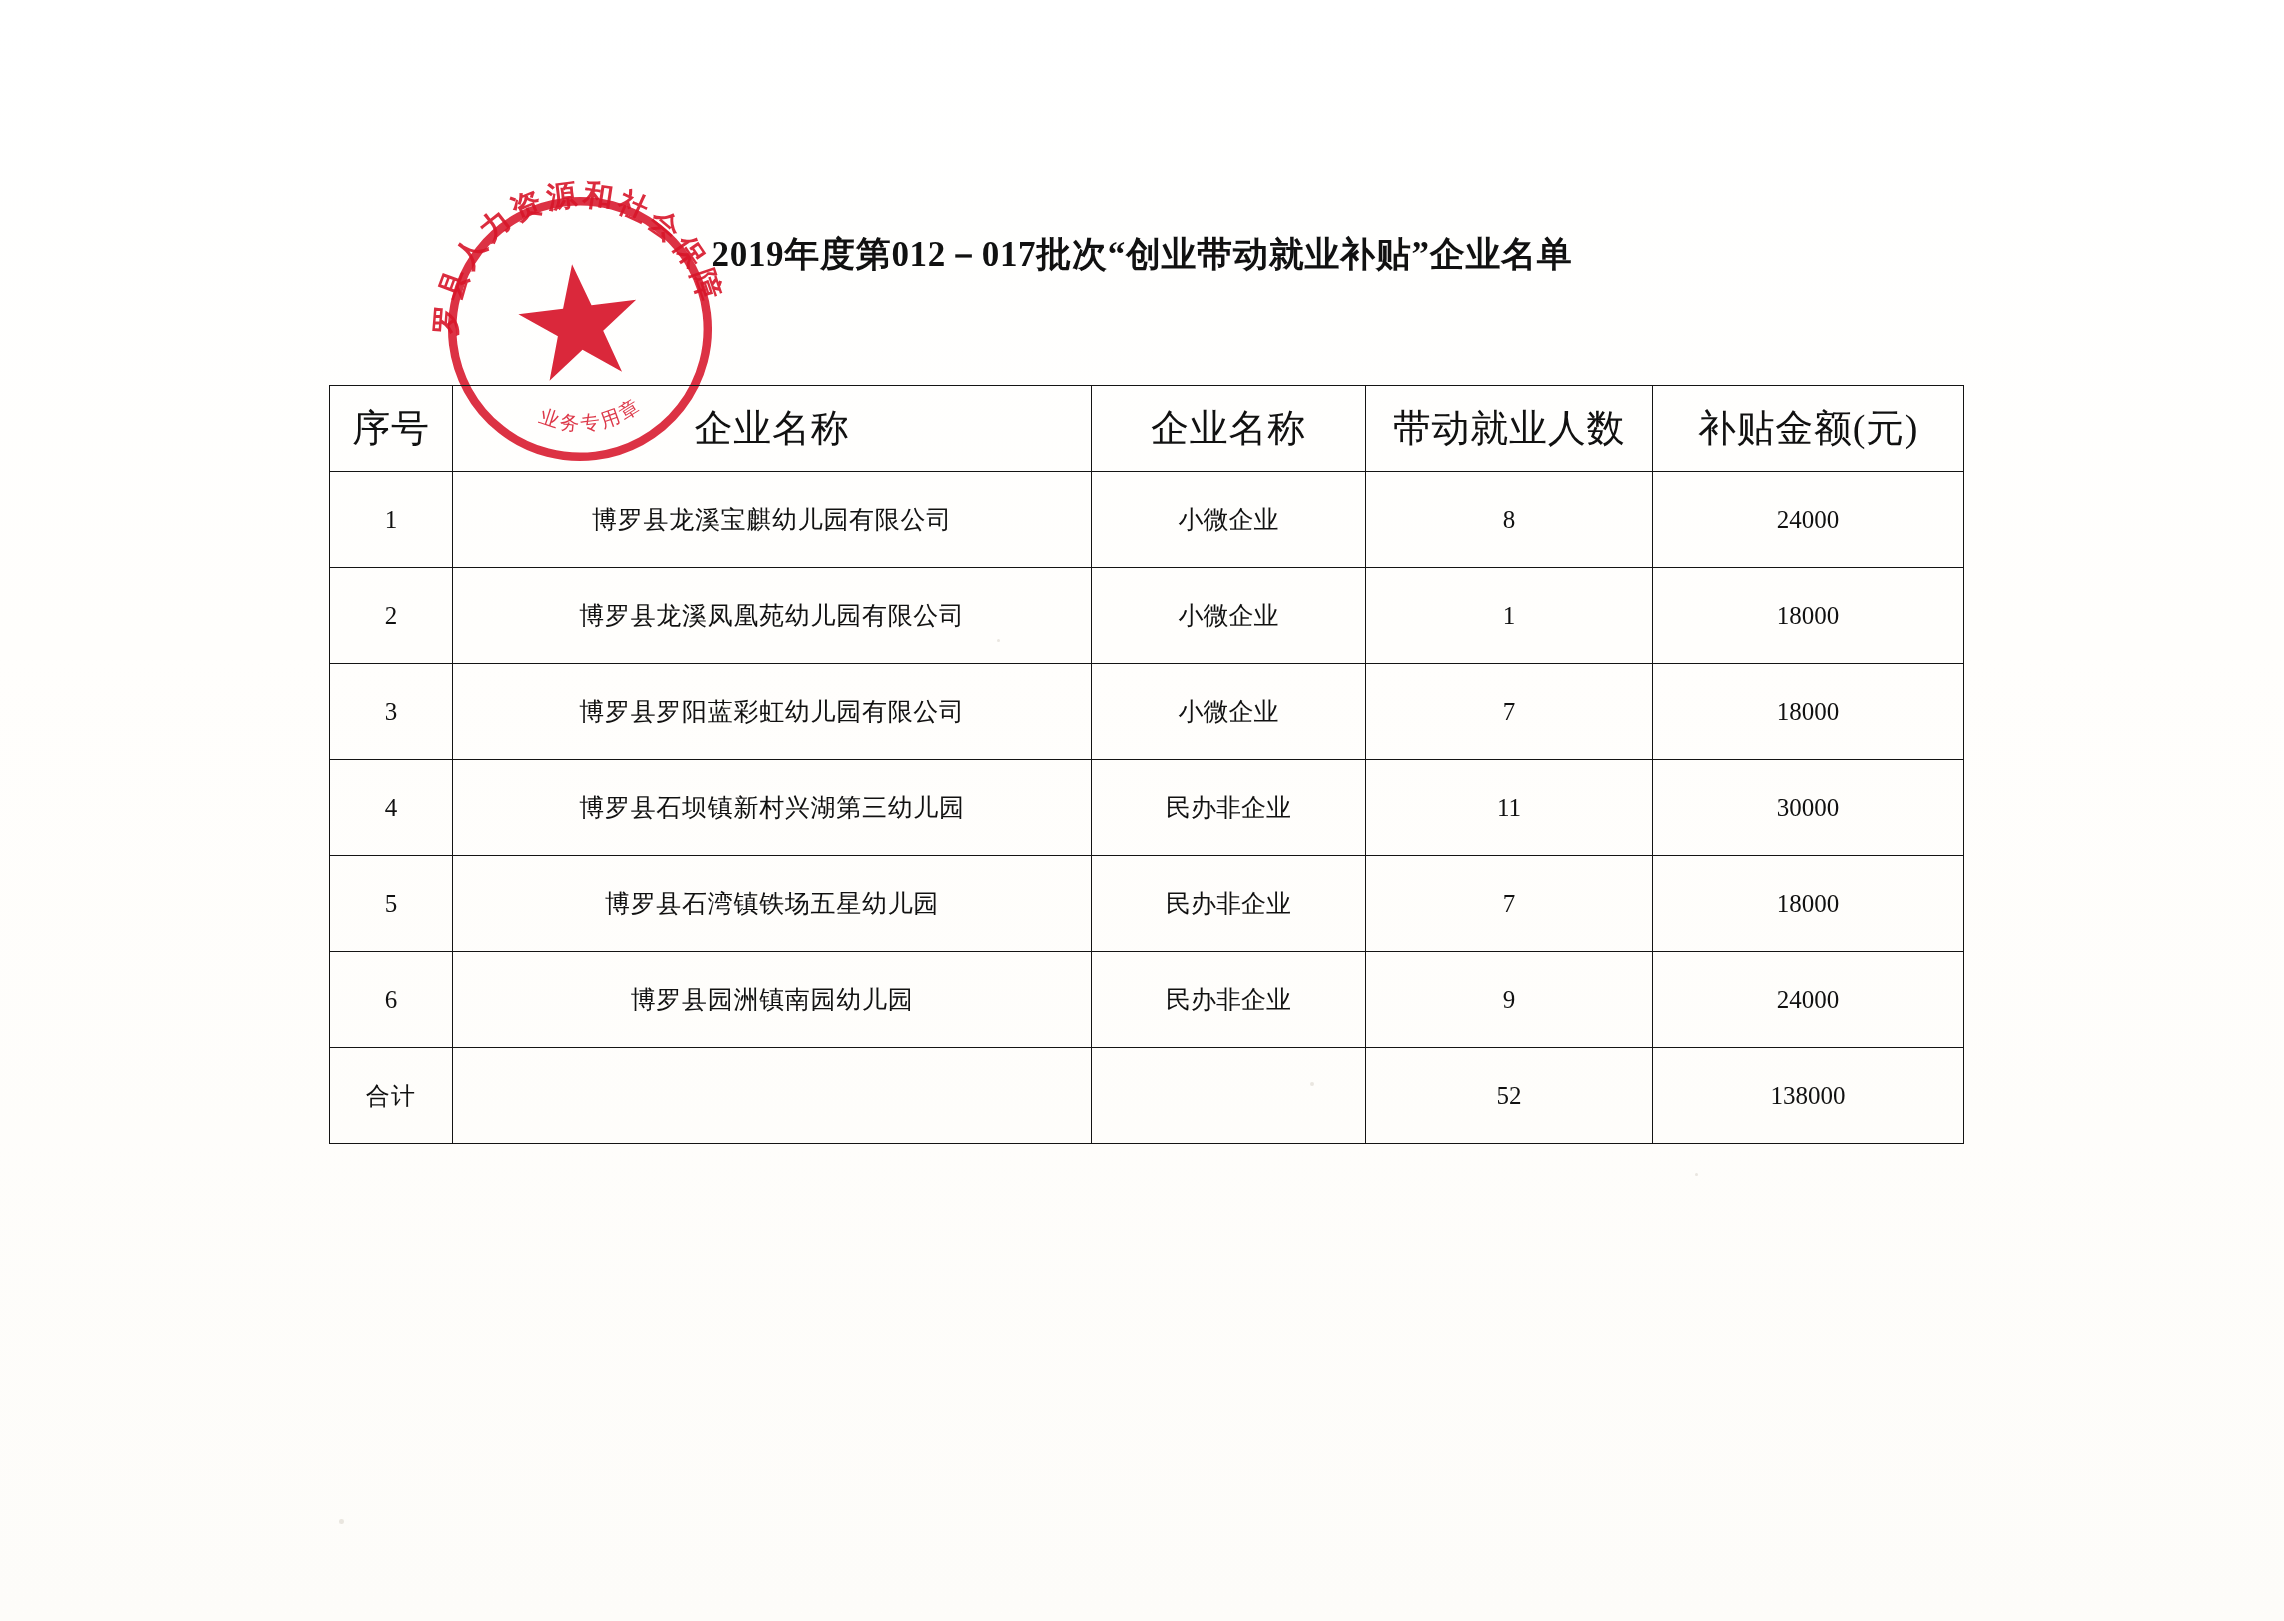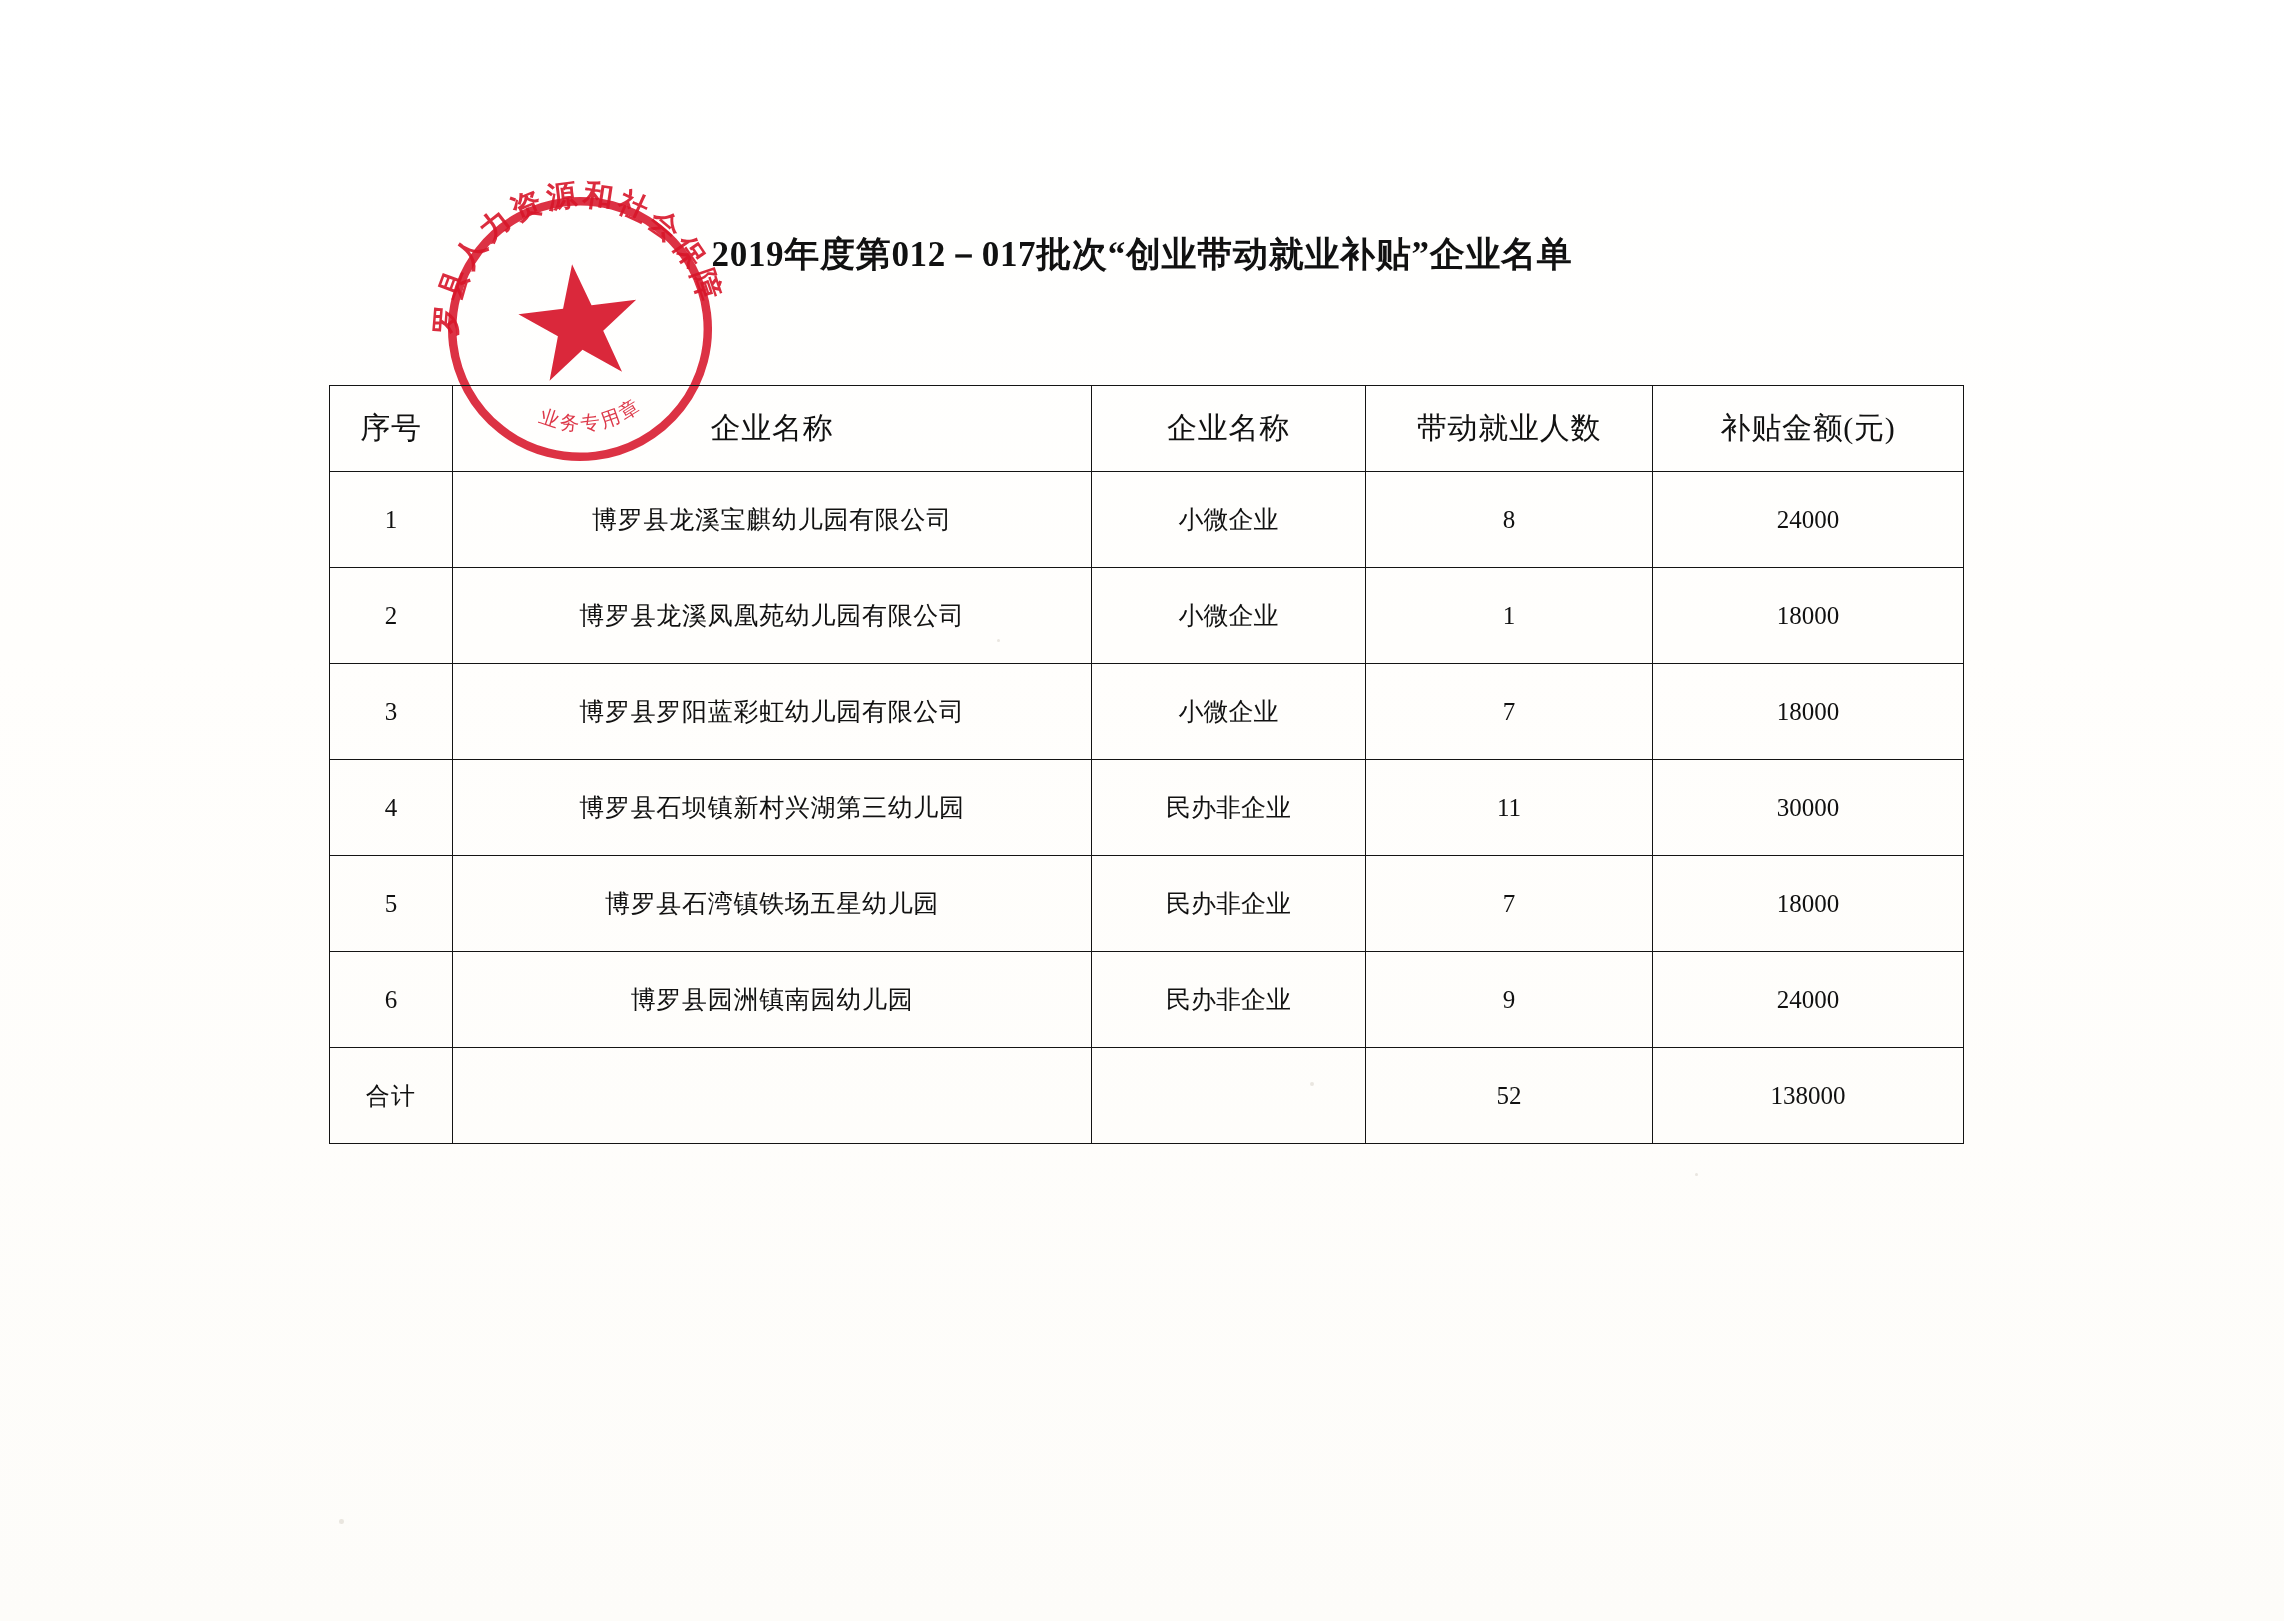--- a/index.html
+++ b/index.html
@@ -68,21 +68,21 @@
   table.subsidy td, table.subsidy th {
     border: 1.3px solid #141414;
     text-align: center;
     vertical-align: middle;
     font-family: "Liberation Serif", serif;
     font-weight: normal;
     color: #111;
   }
   table.subsidy thead th {
     height: 83px;
-    font-size: 30px;
+    font-size: 38px;
     letter-spacing: 0.7px;
   }
   table.subsidy tbody td {
     height: 93px;
     font-size: 25px;
   }
   .col-no    { width: 123px; }
   .col-name  { width: 639px; }
   .col-type  { width: 274px; }
   .col-count { width: 287px; }

